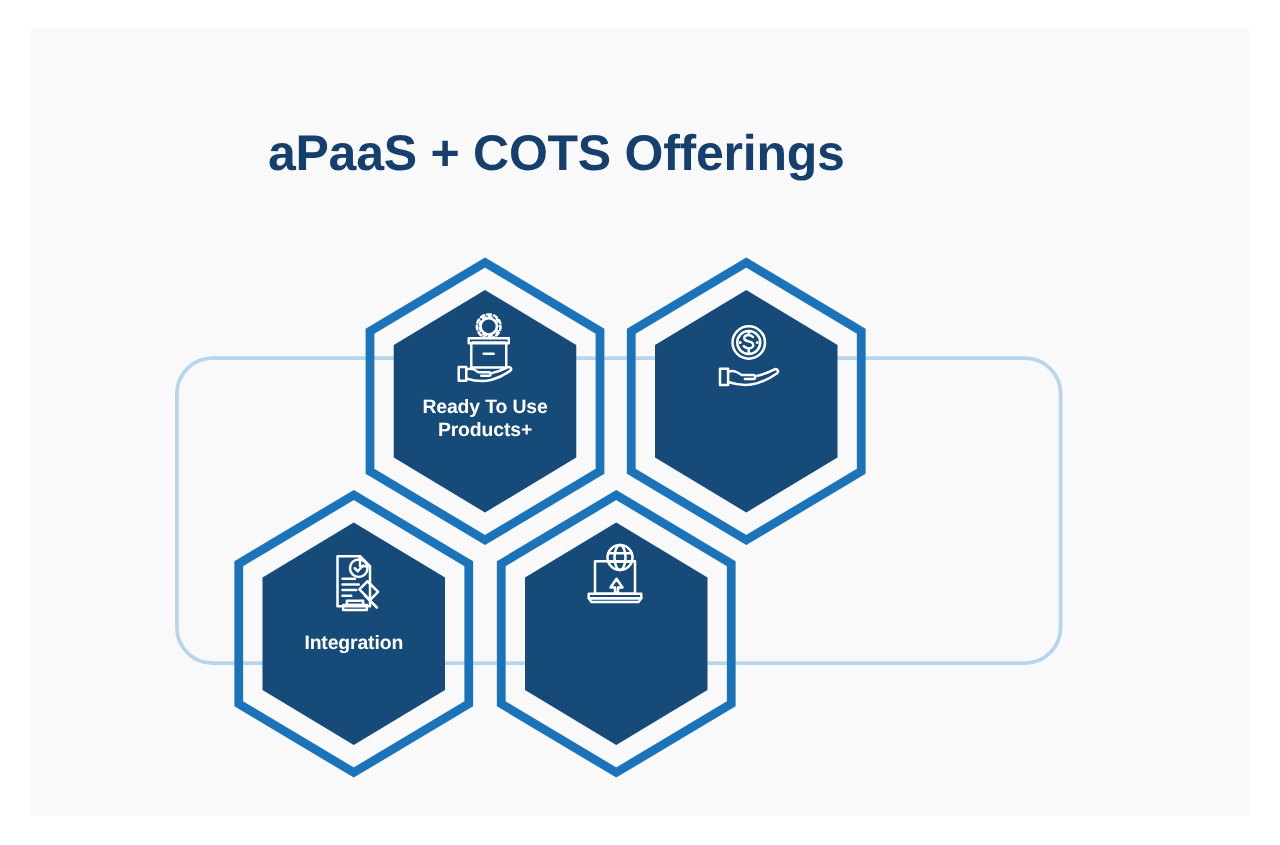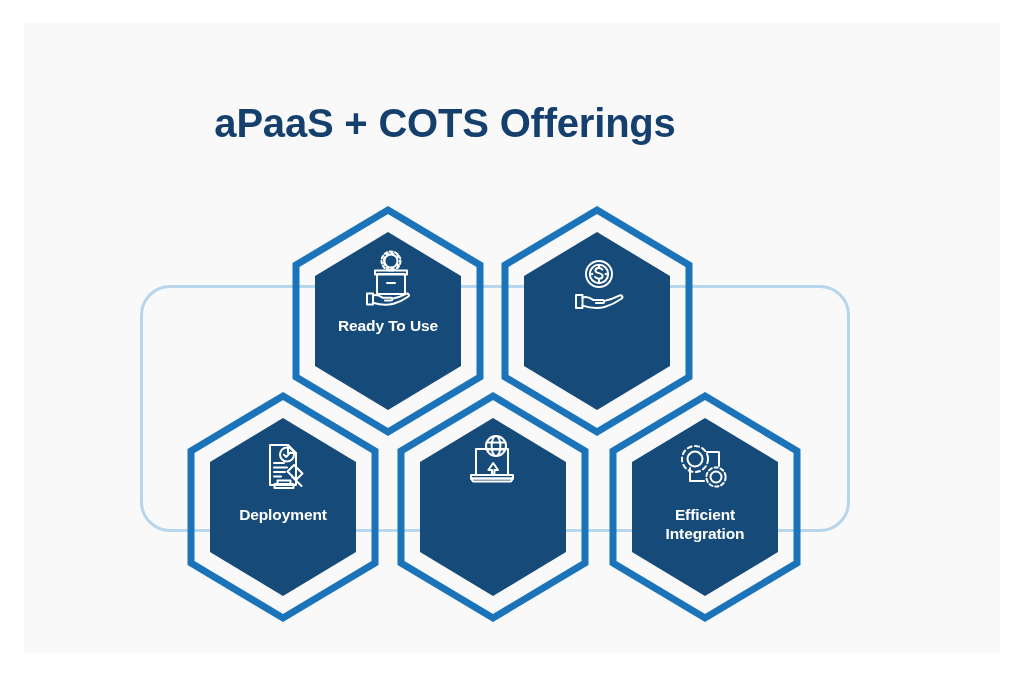--- a/index.html
+++ b/index.html
@@ -143,20 +143,21 @@
 
           <path d="M10 43.5 h6 v11 h-6 z"></path>
           <path d="M16 45.5 c4.5 -1.5 7 0.5 9.5 2.2 h8.5 c2 0 2 2.8 0 2.8 h-6"></path>
           <path d="M16 52.8 c7 2.2 14 2.8 20.5 1 c5.5 -1.6 11 -4.6 14.5 -7.1 c2 -1.4 0.3 -4 -2 -2.8
                    c-4 2 -8 3.6 -12 4.4"></path>
         </svg>
       </div>
 
       <div class="hex-label" style="top:110px;">
         <div>Ready To Use</div>
+        <div>Products+</div>
       </div>
     </div>
 
     <div class="hex" style="left:497px; top:206px;">
       <svg viewBox="0 0 200 230" xmlns="http://www.w3.org/2000/svg">
         <polygon points="100,4 192,59 192,171 100,226 8,171 8,59" fill="none" stroke="#1b74ba" stroke-width="7"></polygon>
         <polygon points="100,26 173,70 173,160 100,204 27,160 27,70" fill="#164a79"></polygon>
       </svg>
 
       <div class="hex-icon" style="top:50px;">
@@ -199,21 +200,21 @@
           <path d="M35.5 34.5 l6.5 -6.5 l8.5 8.5 l-6.5 6.5 z"></path>
 
           <path d="M40 39.5 l9.5 9.5"></path>
 
           <path d="M22.5 47 h19 v4 h-19 z"></path>
           <path d="M25.5 43.5 h13 v3.5 h-13 z"></path>
         </svg>
       </div>
 
       <div class="hex-label" style="top:113px;">
-        <div>Deployment</div>
+        <div>Integration</div>
       </div>
     </div>
 
     <div class="hex" style="left:393px; top:392px;">
       <svg viewBox="0 0 200 230" xmlns="http://www.w3.org/2000/svg">
         <polygon points="100,4 192,59 192,171 100,226 8,171 8,59" fill="none" stroke="#1b74ba" stroke-width="7"></polygon>
         <polygon points="100,26 173,70 173,160 100,204 27,160 27,70" fill="#164a79"></polygon>
       </svg>
 
       <div class="hex-icon" style="top:40px;">
@@ -227,40 +228,15 @@
 
           <path d="M9 43 h42 v3.5 h-42 z"></path>
           <path d="M9 46.5 h42 l-2 3 h-38 z"></path>
 
           <path d="M30 38 h-3.6 l4.8 -7 l4.8 7 h-3.6 v4 h-2.4 z"></path>
         </svg>
       </div>
 
     </div>
 
-    <div class="hex" style="left:605px; top:392px;">
-      <svg viewBox="0 0 200 230" xmlns="http://www.w3.org/2000/svg">
-        <polygon points="100,4 192,59 192,171 100,226 8,171 8,59" fill="none" stroke="#1b74ba" stroke-width="7"></polygon>
-        <polygon points="100,26 173,70 173,160 100,204 27,160 27,70" fill="#164a79"></polygon>
-      </svg>
-
-      <div class="hex-icon" style="top:47px;">
-        <svg viewBox="0 0 62 62" fill="none" stroke="#ffffff" stroke-width="2" stroke-linecap="round" stroke-linejoin="round">
-
-          <circle cx="21" cy="20" r="7.5"></circle>
-          <circle cx="21" cy="20" r="13" stroke-dasharray="4.2 3.4"></circle>
-
-          <circle cx="42" cy="38" r="5.5"></circle>
-          <circle cx="42" cy="38" r="9.6" stroke-dasharray="3.4 2.8"></circle>
-
-          <path d="M33 13 h12 v14"></path>
-          <path d="M30 42 h-14 v-13"></path>
-        </svg>
-      </div>
-
-      <div class="hex-label" style="top:113px;">
-        <div>Efficient</div>
-        <div>Integration</div>
-      </div>
-    </div>
 
   </div>
 </div>
 
 </body></html>

